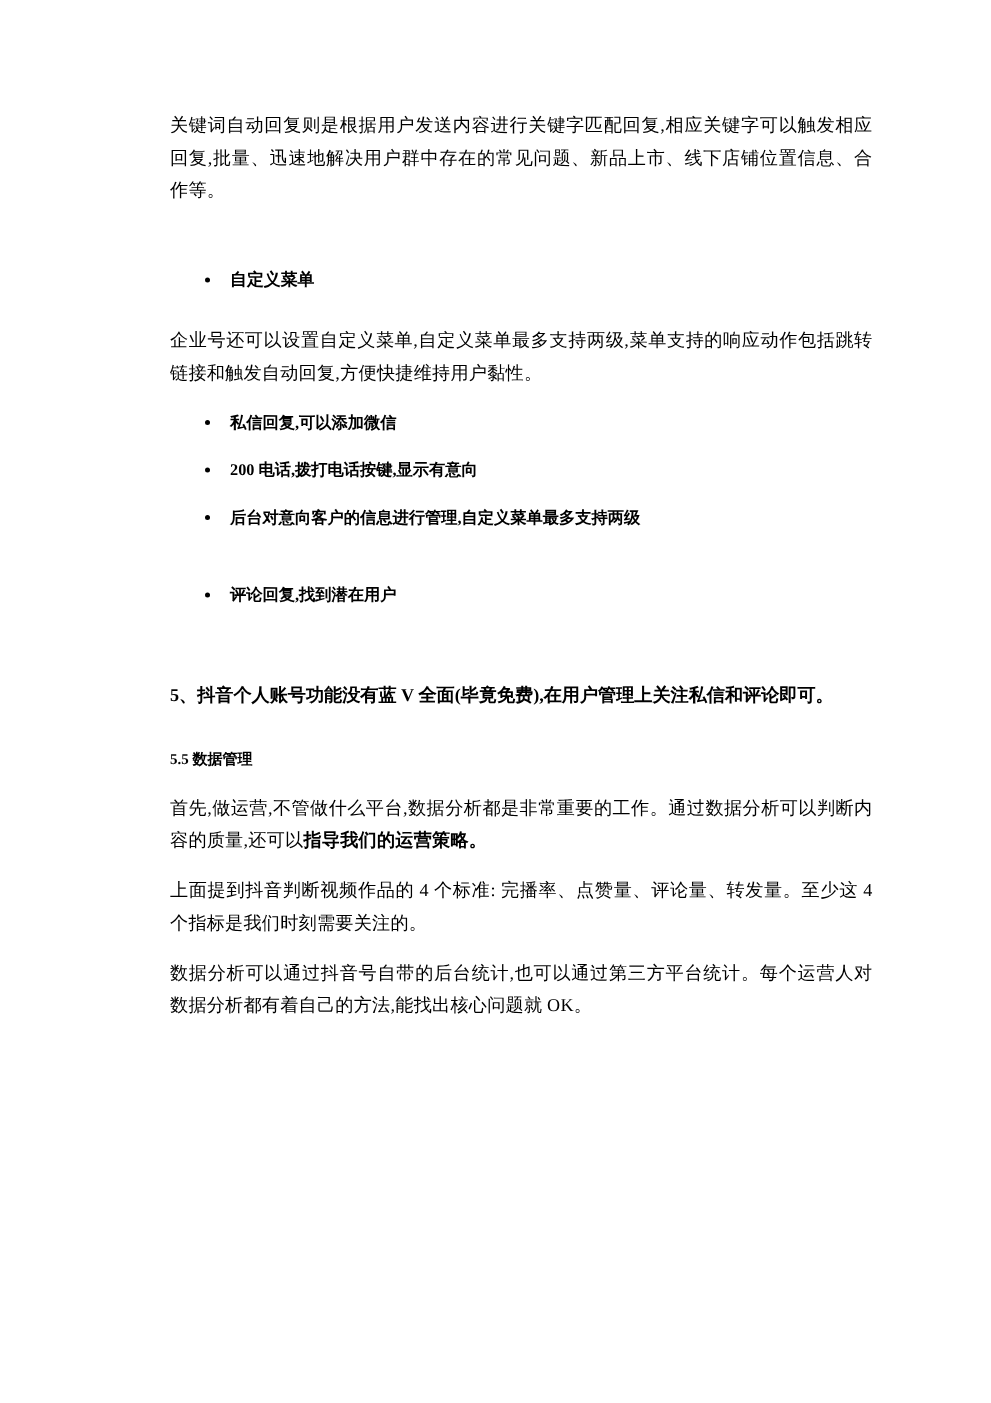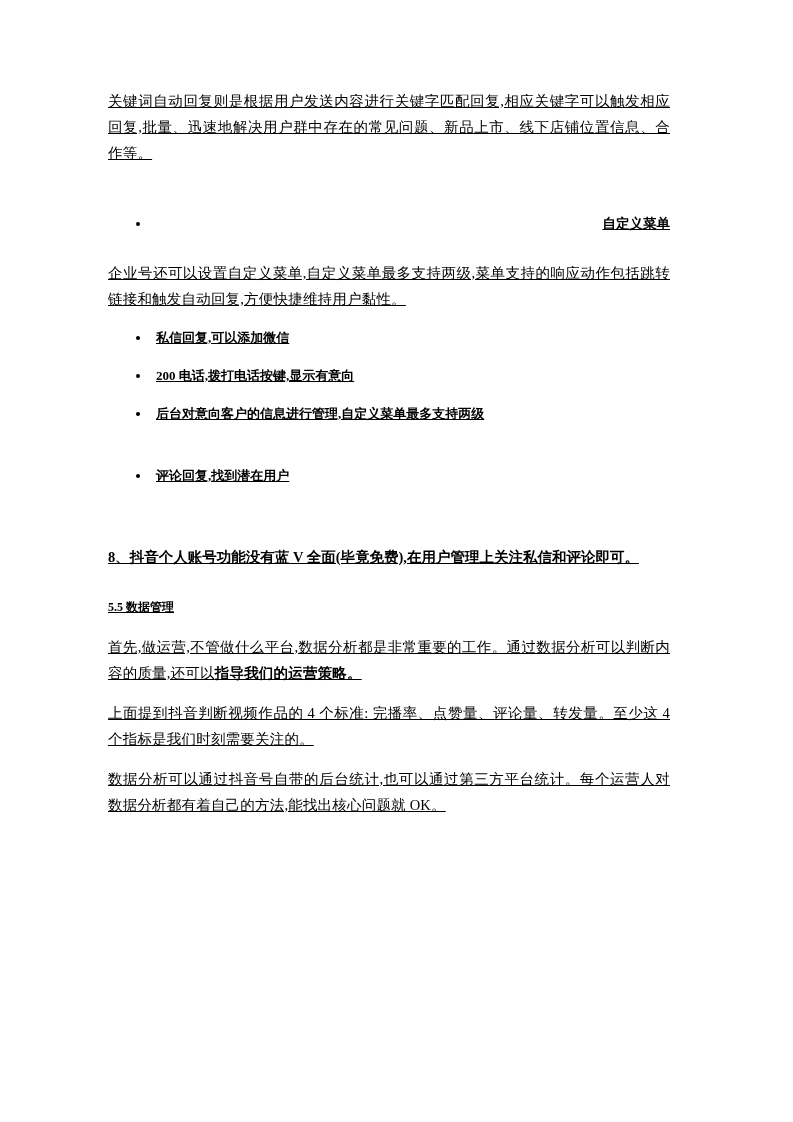--- a/index.html
+++ b/index.html
@@ -12,24 +12,23 @@
     width: 793px;
     height: 1122px;
     background: #ffffff;
     margin: 0 auto;
     font-family: "Liberation Serif", "DejaVu Serif", serif;
     color: #000000;
     overflow: hidden;
   }
   .content {
     position: absolute;
-    left: 108px;
+    left: 136px;
     top: 88px;
     width: 562px;
-    text-decoration: underline;
   }
   p.para {
     margin: 0 0 0 0;
     font-size: 14.5px;
     line-height: 26px;
     text-align: justify;
     letter-spacing: 0.2px;
   }
   .gap-lg { height: 46px; }
   .gap-md { height: 24px; }
@@ -60,21 +59,20 @@
   }
   ul.bullets li.spaced { margin-bottom: 38px; }
   ul.bullets li.first-group { margin-bottom: 14px; }
 
   .menu-item {
     position: relative;
     font-size: 13.5px;
     line-height: 24px;
     font-weight: bold;
     padding-left: 48px;
-    text-align: right;
   }
   .menu-item:before {
     content: "";
     position: absolute;
     left: 28px;
     top: 10px;
     width: 4px;
     height: 4px;
     background: #000;
     border-radius: 50%;
@@ -115,21 +113,21 @@
 
     <ul class="bullets">
       <li class="first-group">私信回复,可以添加微信</li>
       <li class="first-group">200 电话,拨打电话按键,显示有意向</li>
       <li class="spaced">后台对意向客户的信息进行管理,自定义菜单最多支持两级</li>
       <li>评论回复,找到潜在用户</li>
     </ul>
 
     <div class="gap-lg"></div>
 
-    <p class="bold-para">8、抖音个人账号功能没有蓝 V 全面(毕竟免费),在用户管理上关注私信和评论即可。</p>
+    <p class="bold-para">5、抖音个人账号功能没有蓝 V 全面(毕竟免费),在用户管理上关注私信和评论即可。</p>
 
     <div class="gap-md"></div>
 
     <h3 class="heading">5.5 数据管理</h3>
 
     <div class="gap-sm"></div>
 
     <p class="para"><span>首先,做运营,不管做什么平台,数据分析都是非常重要的工作。通过数据分析可以判断内容的质量,还可以</span><span class="semi">指导我们的运营策略。</span></p>
 
     <div class="gap-sm"></div>

